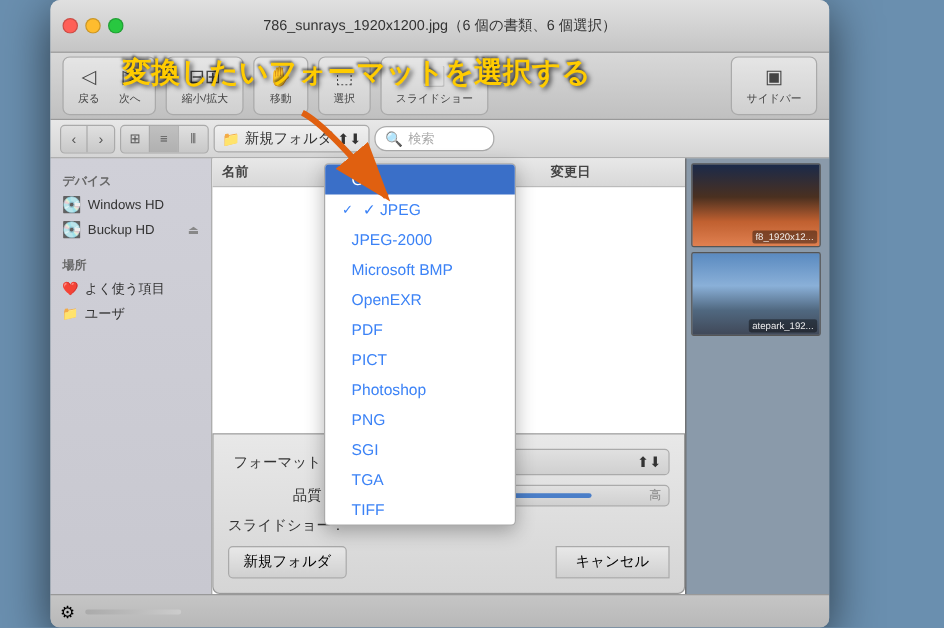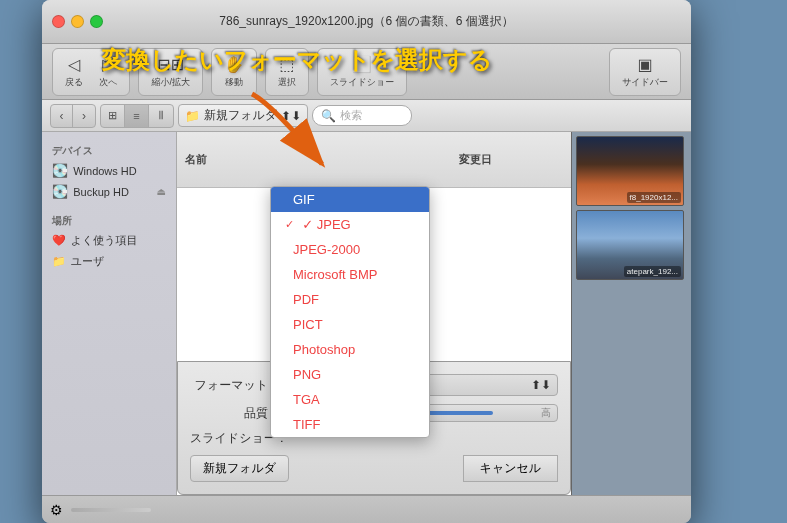--- a/index.html
+++ b/index.html
@@ -207,21 +207,21 @@
       flex: 1;
       background: #fff;
       display: flex;
       flex-direction: column;
       overflow: hidden;
     }
     .file-list-header {
       display: flex;
       background: linear-gradient(to bottom, #e8e8e8, #d8d8d8);
       border-bottom: 1px solid #bbb;
-      padding: 18px 0;
+      padding: 2px 0;
     }
     .file-col {
       padding: 2px 8px;
       font-size: 11px;
       color: #444;
       font-weight: bold;
     }
     .file-col-name { flex: 1; }
     .file-col-date { width: 120px; }
 
@@ -362,21 +362,21 @@
       background: #fff;
       border: 1px solid #aaa;
       border-radius: 4px;
       box-shadow: 0 4px 16px rgba(0,0,0,0.3);
       z-index: 100;
       font-size: 13px;
     }
     .dropdown-item {
       padding: 5px 14px;
       cursor: pointer;
-      color: #ef4444;
+      color: #3b82f6;
       display: flex;
       align-items: center;
       gap: 6px;
     }
     .dropdown-item:first-child {
       background: #3a6fc8;
       color: #fff;
       border-radius: 3px 3px 0 0;
     }
     .dropdown-item.checked::before {
@@ -576,21 +576,23 @@
       <button class="new-folder-btn">新規フォルダ</button>
       <button class="cancel-btn">キャンセル</button>
     </div>
   </div>
 
   <div class="dropdown-menu">
   <div class="dropdown-item" style="background: rgb(58, 111, 200); color: rgb(255, 255, 255);">GIF</div>
       <div class="dropdown-item checked">✓ JPEG</div>
       <div class="dropdown-item">JPEG-2000</div>
       <div class="dropdown-item">Microsoft BMP</div>
+      <div class="dropdown-item">OpenEXR</div>
       <div class="dropdown-item">PDF</div>
       <div class="dropdown-item">PICT</div>
       <div class="dropdown-item">Photoshop</div>
       <div class="dropdown-item">PNG</div>
+      <div class="dropdown-item">SGI</div>
       <div class="dropdown-item">TGA</div>
       <div class="dropdown-item">TIFF</div>
     </div>
 
 </div>
 
 </body></html>

